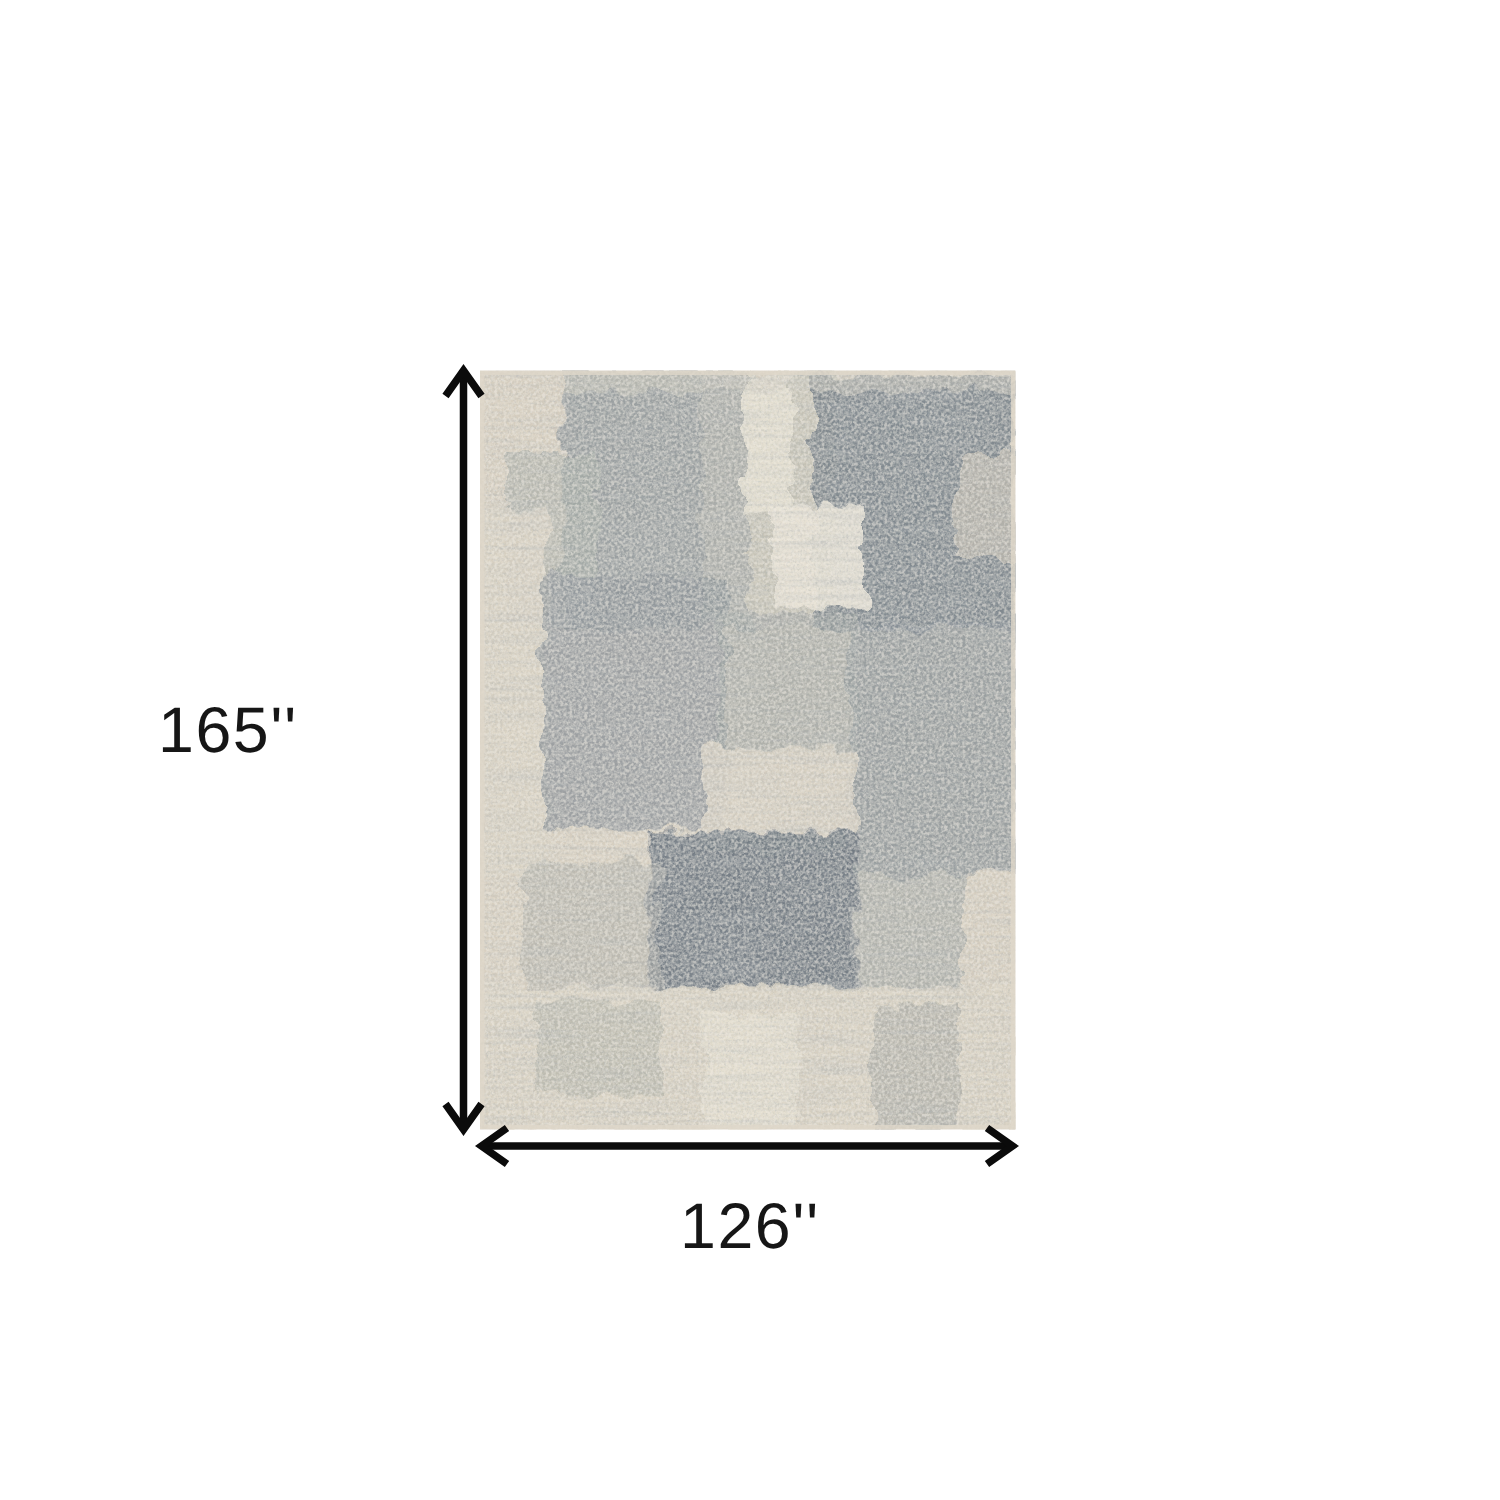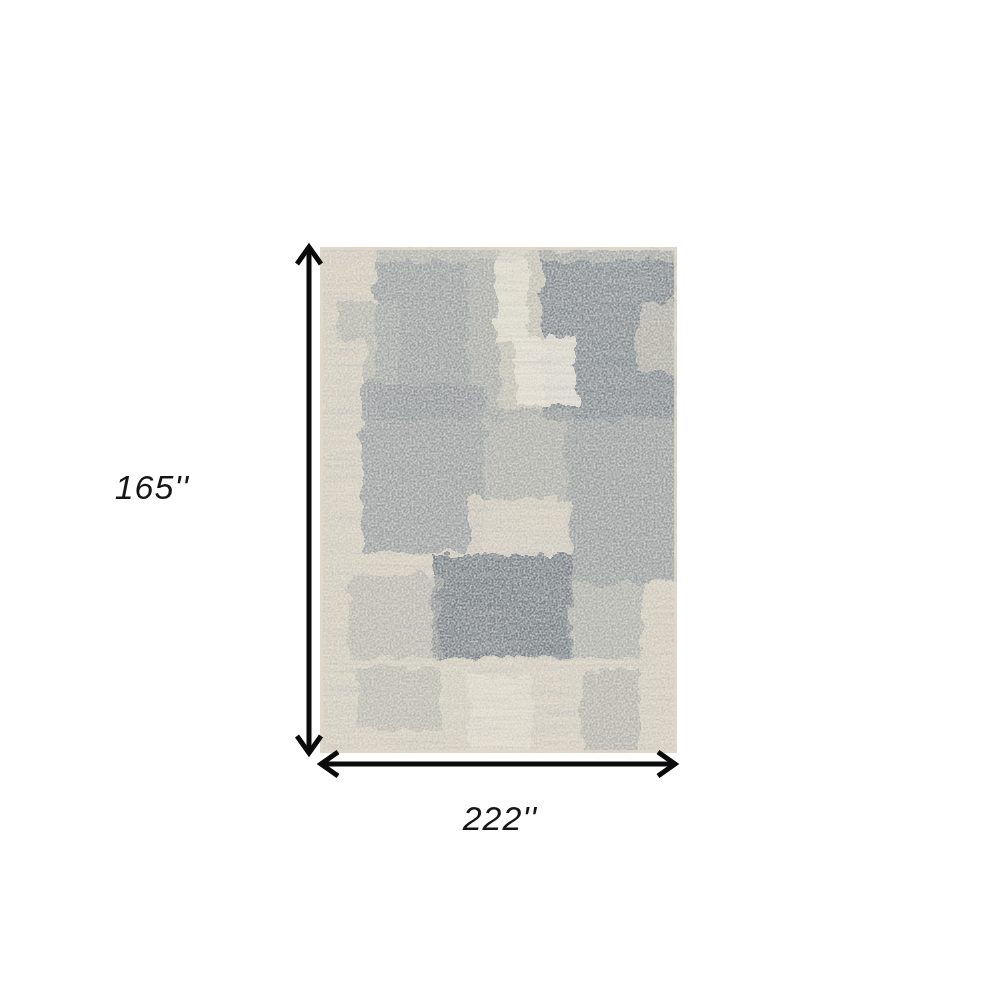--- a/index.html
+++ b/index.html
@@ -28,26 +28,25 @@
     left: 0;
     top: 0;
     width: 1000px;
     height: 1000px;
     pointer-events: none;
   }
   .dim-label {
     position: absolute;
     width: 130px;
     text-align: center;
-    font-size: 34px;
+    font-size: 43px;
     line-height: 54px;
     letter-spacing: 1px;
     color: #161616;
     white-space: nowrap;
-    font-style: italic;
   }
   .dim-label.vertical { left: 87px; top: 460px; }
   .dim-label.horizontal { left: 435px; top: 791px; }
 </style>
 </head>
 <body>
 
 <div class="stage">
 
   <svg class="rug-svg" viewBox="0 0 357 506" preserveAspectRatio="none" aria-hidden="true">
@@ -113,15 +112,15 @@
       <polyline points="297,736 309,753 321,736"></polyline>
     </g>
     <g class="arrow-group" stroke="#0b0b0b" stroke-width="5" fill="none" stroke-linecap="butt" stroke-linejoin="miter">
       <line x1="324" y1="764" x2="672" y2="764"></line>
       <polyline points="338,752 321,764 338,776"></polyline>
       <polyline points="658,752 675,764 658,776"></polyline>
     </g>
   </svg>
 
   <div class="dim-label vertical" style="color: rgb(22, 22, 22);">165''</div>
-  <div class="dim-label horizontal" style="color: rgb(22, 22, 22);">222''</div>
+  <div class="dim-label horizontal" style="color: rgb(22, 22, 22);">126''</div>
 
 </div>
 
 </body></html>

